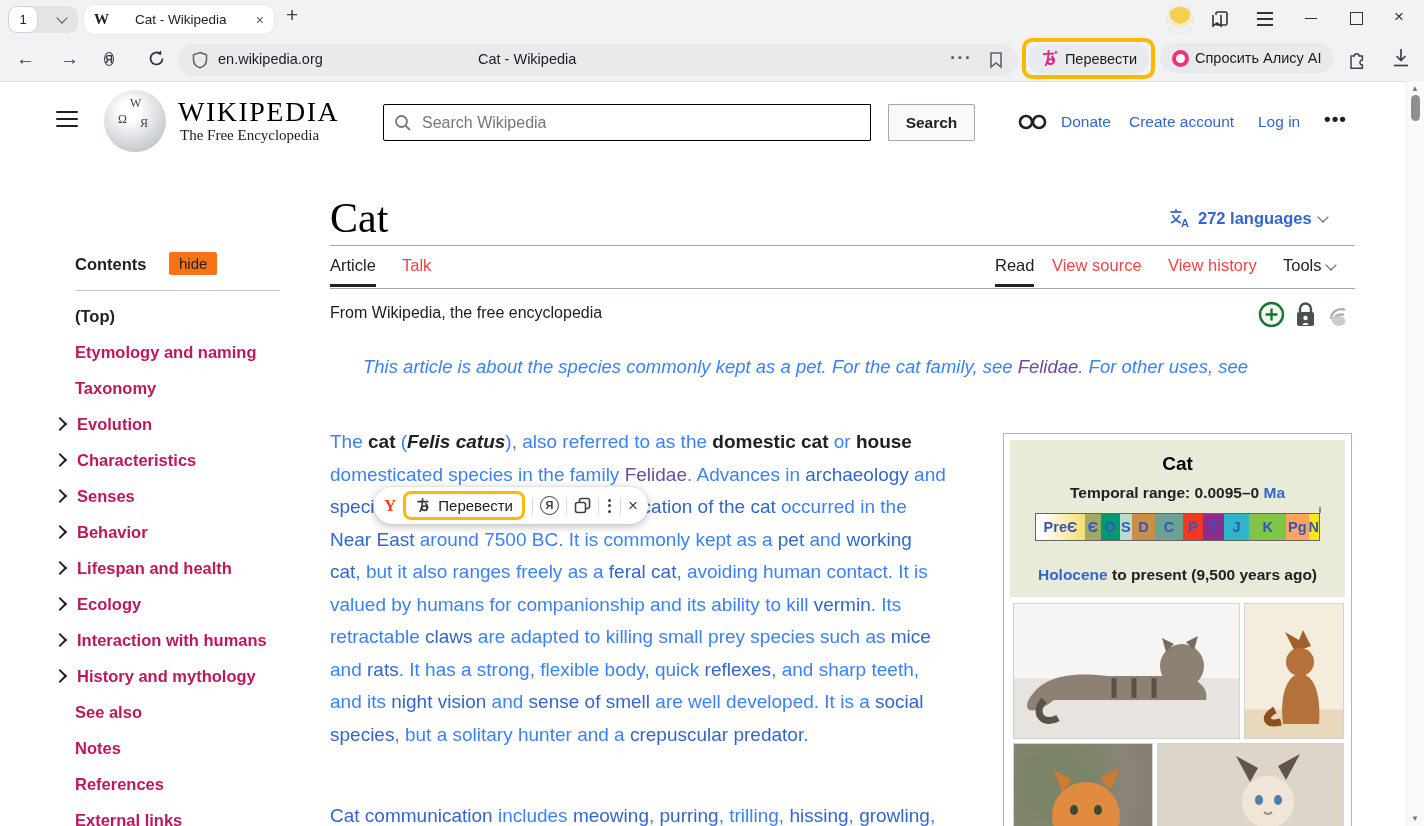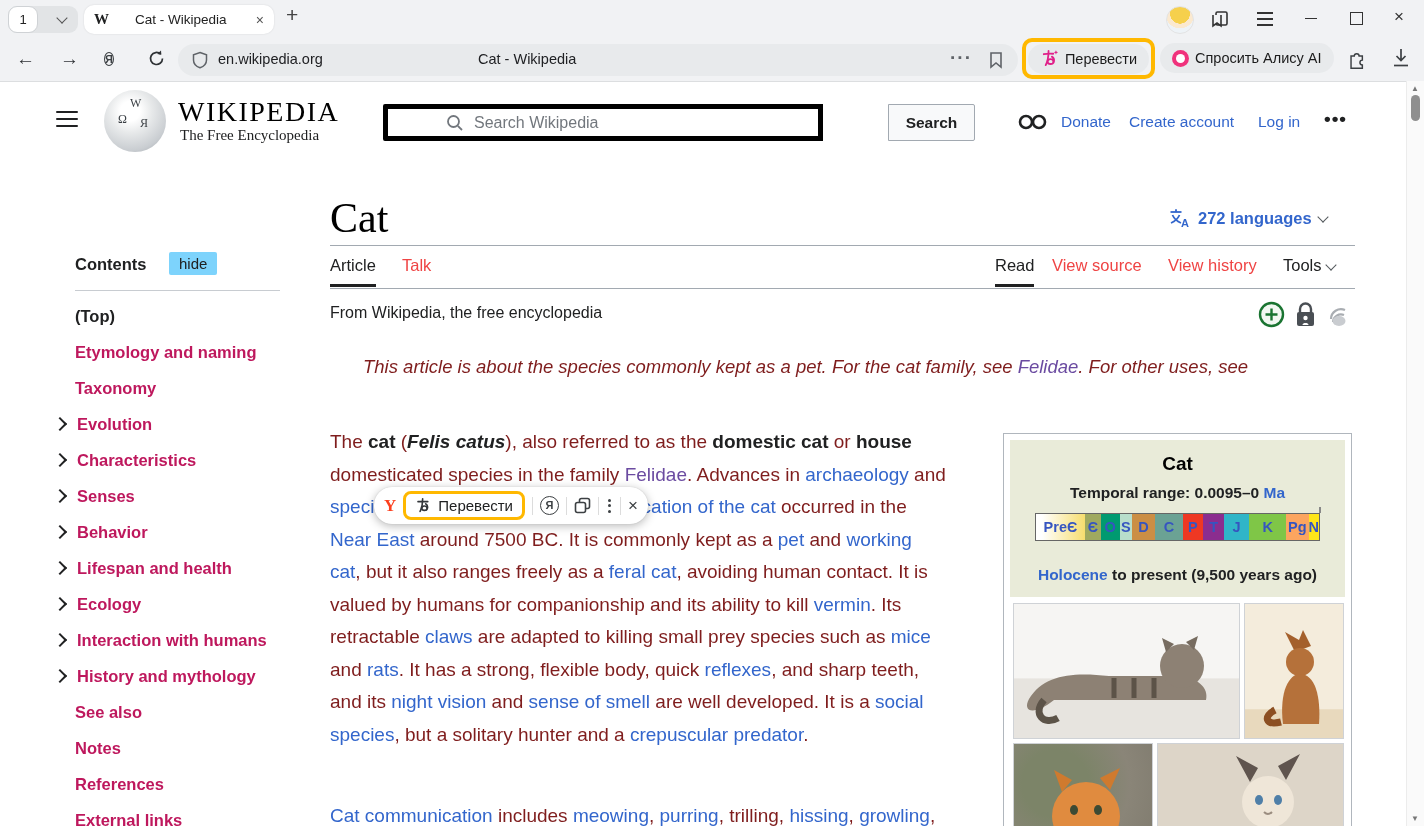--- a/index.html
+++ b/index.html
@@ -42,22 +42,22 @@
 
   
   .wburger{width:22px;}
   .wburger div{height:2.4px;background:#202122;margin:0 0 4.6px 0;border-radius:1px;}
   .globe{position:absolute;left:104px;top:90px;width:62px;height:62px;border-radius:50%;
          background:radial-gradient(circle at 42% 34%,#ffffff 0 18%,#e7e9ea 40%,#c9cdd1 72%,#989ea4 100%);
          font-family:"Liberation Serif",serif;color:#3a3f44;}
   .globe span{position:absolute;font-size:12px;}
   .wordmark{position:absolute;left:178px;top:96px;font-family:"Liberation Serif",serif;font-size:28px;letter-spacing:1.5px;color:#000;}
   .tagline{position:absolute;left:180px;top:127px;font-family:"Liberation Serif",serif;font-size:15px;color:#202122;}
-  .searchbox{position:absolute;left:383px;top:104px;width:440px;height:37px;border:5px solid #000000;border-radius:2px 0 0 2px;
-             box-sizing:border-box;background:#fff;display:flex;align-items:center;padding-left:48px;}
+  .searchbox{position:absolute;left:383px;top:104px;width:488px;height:37px;border:1px solid #000000;border-radius:2px 0 0 2px;
+             box-sizing:border-box;background:#fff;display:flex;align-items:center;}
   .searchbox input{border:none;outline:none;flex:1;font-size:16px;font-family:inherit;color:#202122;background:transparent;}
   .searchbox input::placeholder{color:#72777d;}
   .searchbtn{position:absolute;left:888px;top:104px;width:87px;height:37px;border:1px solid #a2a9b1;background:#f8f9fa;
              font-weight:bold;font-size:15.5px;color:#202122;box-sizing:border-box;text-align:center;line-height:35px;border-radius:0 2px 2px 0;}
   .toplink{position:absolute;top:113px;font-size:15.5px;color:#3366cc;}
   .wikimore{position:absolute;left:1324px;top:108px;font-size:19px;font-weight:bold;color:#202122;letter-spacing:1px;}
 
   
   .pgtitle{position:absolute;left:330px;top:194px;font-family:"Liberation Serif","DejaVu Serif",serif;font-size:42px;color:#000;}
   .langs{position:absolute;left:1168px;top:207px;display:flex;align-items:center;gap:7px;}
@@ -65,34 +65,34 @@
   .langs .chev{border-color:#54595d;margin-top:-3px;}
   .rule{position:absolute;height:1px;background:#a2a9b1;}
   .ptab{position:absolute;top:256px;font-size:16.5px;}
   .ptab.on{color:#202122;border-bottom:3px solid #202122;padding-bottom:9px;}
   .ptab.lnk{color:#ef4444;}
   .ptab .chev{border-color:#54595d;margin-left:5px;margin-bottom:2px;}
   .subtitle{position:absolute;left:330px;top:304px;font-size:16px;color:#202122;}
 
   
   .sb-title{position:absolute;left:75px;top:255px;font-size:16.5px;font-weight:bold;color:#202122;}
-  .hide-btn{position:absolute;left:169px;top:252px;background:#7dd3fc;border-radius:2px;padding:3px 10px;font-size:15px;color:#202122;}
+  .hide-btn{position:absolute;left:169px;top:252px;background:#f97316;border-radius:2px;padding:3px 10px;font-size:15px;color:#202122;}
   .sb-list{position:absolute;left:53px;top:298px;width:240px;}
   .sb-item{height:36px;display:flex;align-items:center;}
   .sb-chev{width:8px;height:8px;border-top:2px solid #202122;border-right:2px solid #202122;transform:rotate(45deg);margin:0 0 0 2px;}
   .sb-item .sb-label{margin-left:12px;font-size:16.5px;color:#be185d;font-weight:bold;}
   .sb-item .sb-label.noind{margin-left:22px;}
   .sb-label.sb-top{color:#202122;font-weight:bold;}
 
   
   .hatnote{position:absolute;left:363px;top:351px;font-style:italic;font-size:18.5px;}
   .lead{position:absolute;left:330px;top:426px;width:690px;font-size:19px;}
   .second{position:absolute;left:330px;top:800px;width:690px;font-size:19px;}
   .txt-line{white-space:pre;height:32.5px;line-height:32.5px;}
-  .sg-p{color:#7f1d1d;margin-top:45px;} .sg-b{font-weight:bold;color:#202122;} .sg-bi{font-weight:bold;font-style:italic;color:#202122;}
+  .sg-p{color:#3b82f6;margin-top:45px;} .sg-b{font-weight:bold;color:#202122;} .sg-bi{font-weight:bold;font-style:italic;color:#202122;}
   .sg-l{color:#3366cc;} .sg-v{color:#6b4ba1;} .sg-sel{background:#2e6fe0;color:#fff;}
 
   
   .statico{position:absolute;top:301px;}
 
   
   .selpopup{position:absolute;left:374px;top:487px;height:37px;background:#fff;border-radius:18px;display:flex;align-items:center;
             padding:0 10px;gap:7px;box-shadow:0 2px 10px rgba(0,0,0,.28),0 0 1px rgba(0,0,0,.2);}
   .ylogo{color:#fc3f1d;font-weight:bold;font-size:17px;font-family:"Liberation Serif",serif;}
   .pophl{border:3px solid #ffb800;border-radius:8px;display:flex;align-items:center;gap:6px;padding:3px 9px;}

